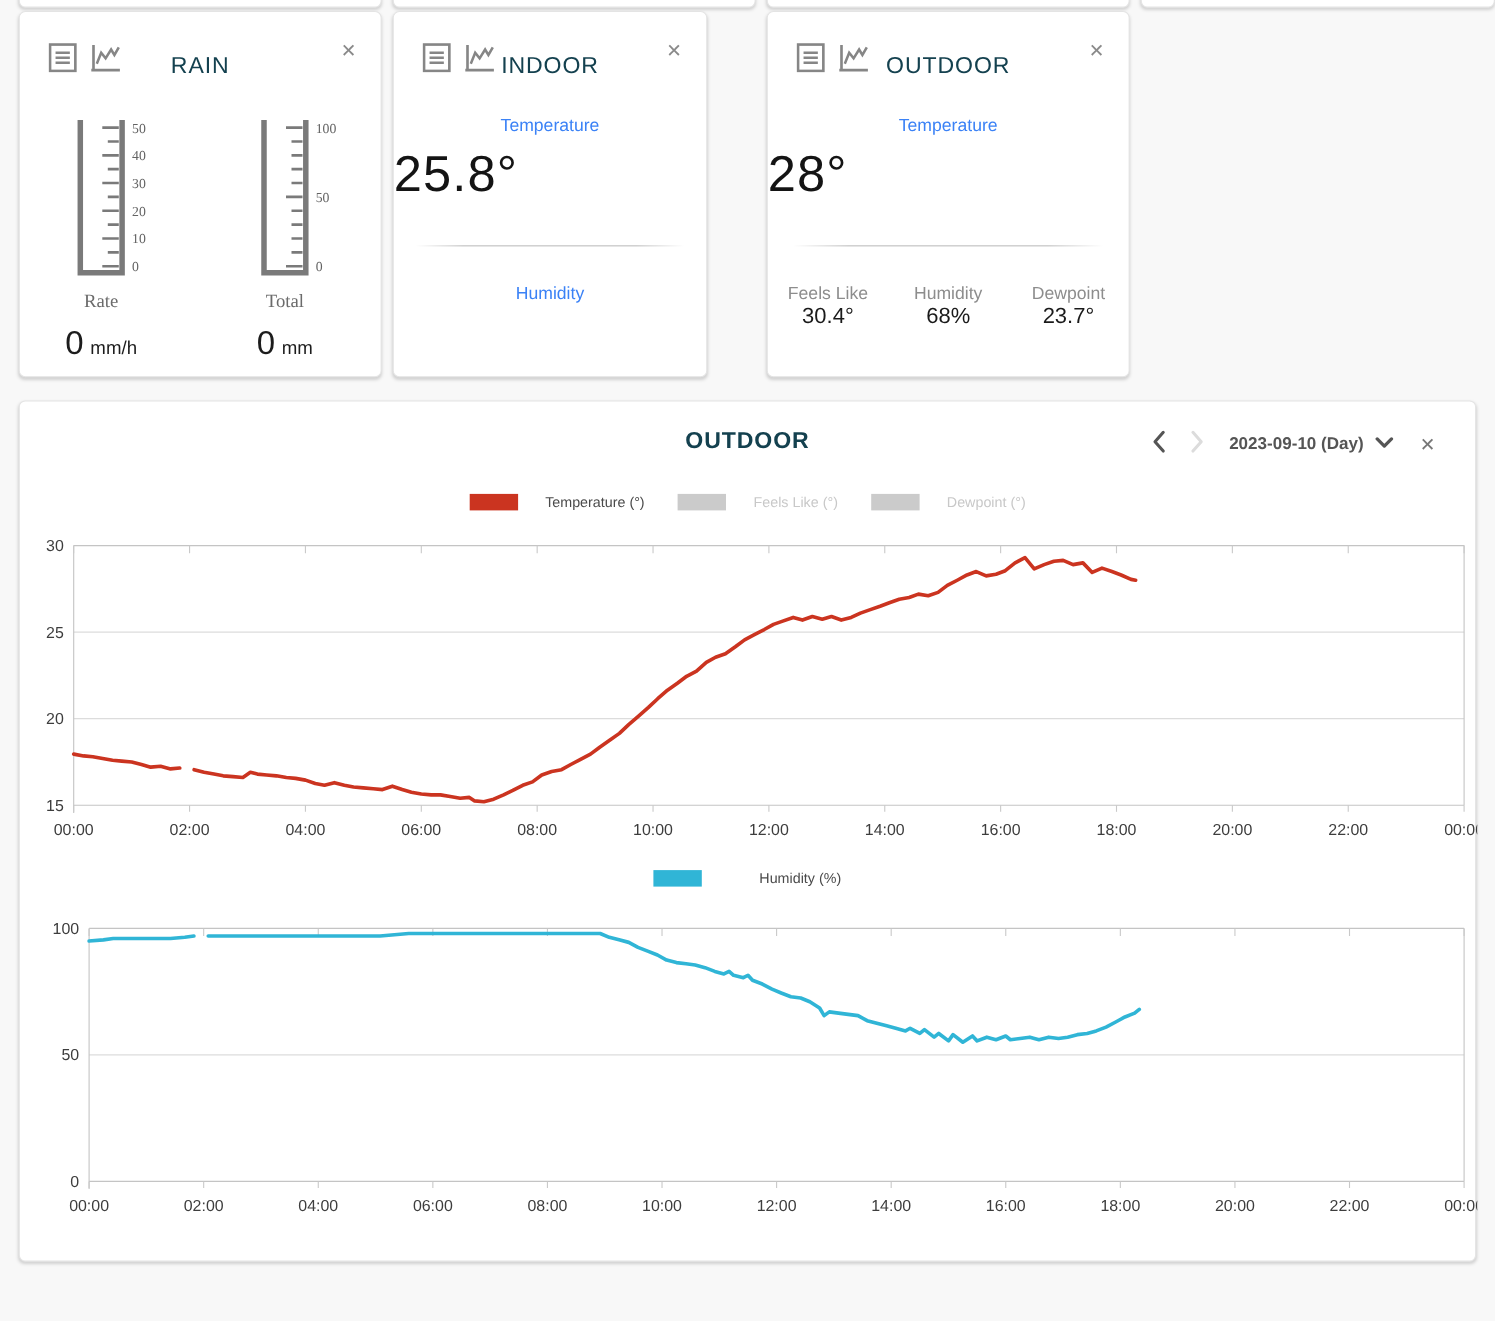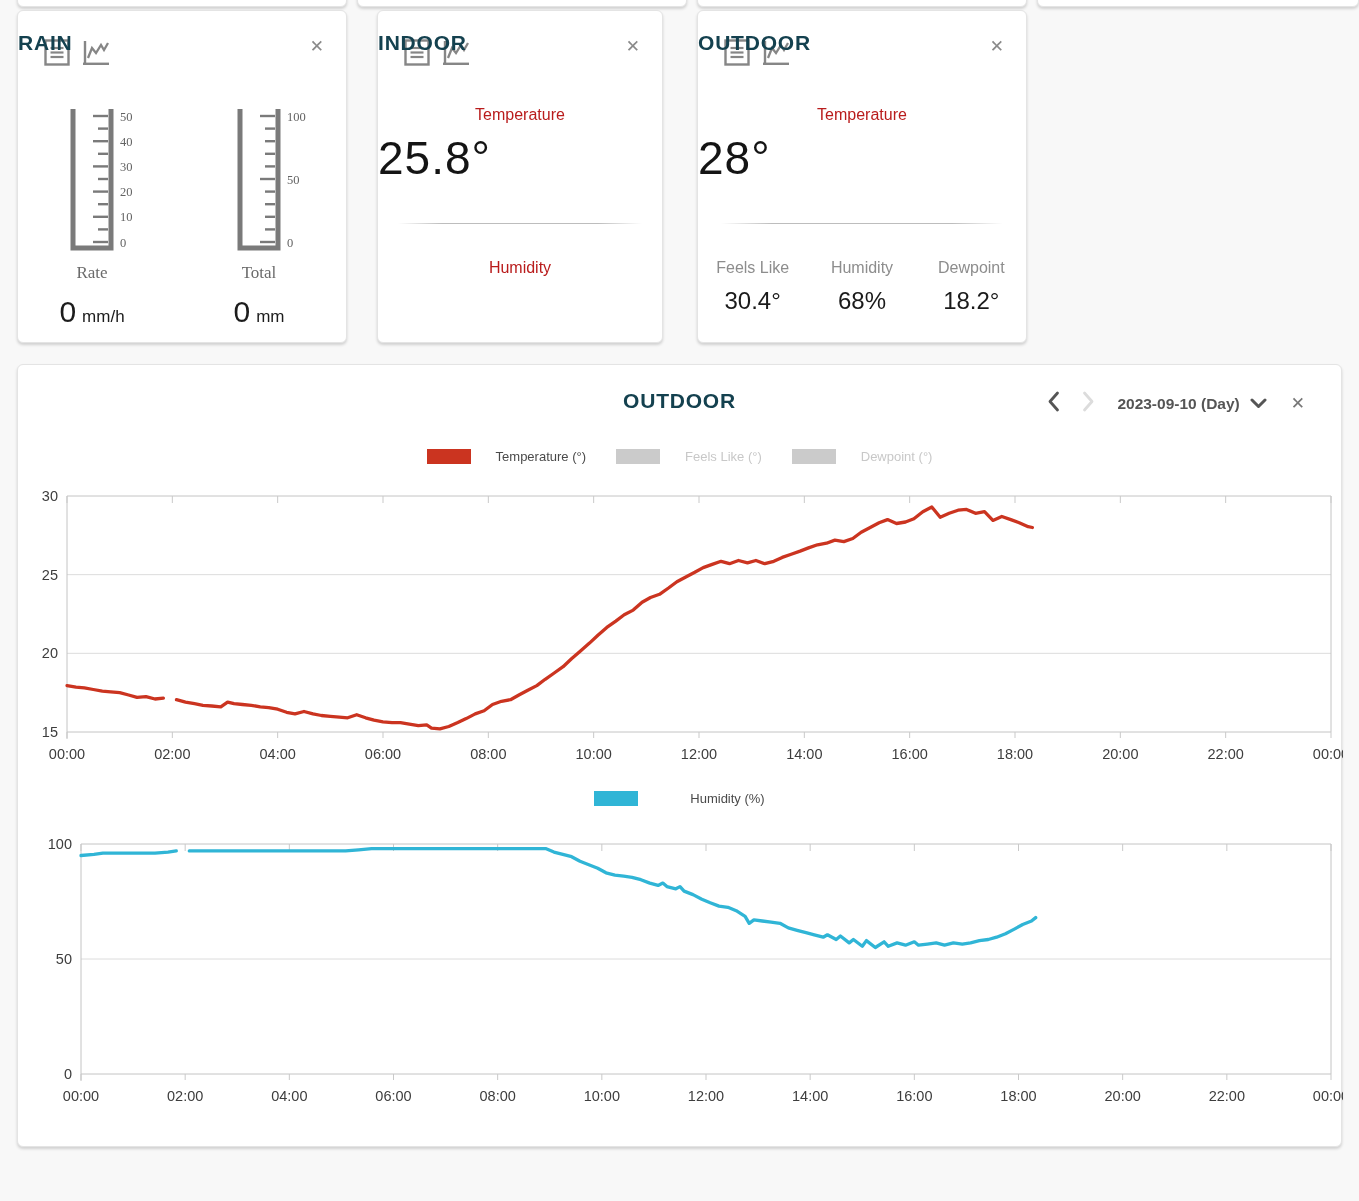--- a/index.html
+++ b/index.html
@@ -3,44 +3,44 @@
 <meta charset="utf-8">
 <style>
   html,body{margin:0;padding:0;}
   body{background:#f8f8f8;font-family:"Liberation Sans","DejaVu Sans",sans-serif;}
   .stage{position:relative;width:1359px;height:1201px;overflow:hidden;background:#f8f8f8;}
   .card{position:absolute;background:#fff;border:1px solid #e4e4e4;border-radius:6px;
         box-shadow:0 2px 3px rgba(0,0,0,0.16);box-sizing:border-box;}
   .partial-card{height:29px;top:-22px;}
   .sensor-card{top:10px;height:333px;}
   .card-header{position:relative;height:56px;}
-  .card-title{position:absolute;left:0;right:0;top:20px;
-              font-size:21px;font-weight:bold;letter-spacing:0.8px;color:#14414f;}
+  .card-title{position:absolute;left:0;right:0;top:37px;text-align:center;
+              font-size:21px;font-weight:normal;letter-spacing:0.8px;color:#14414f;}
   .hdr-icon{position:absolute;top:28px;cursor:pointer;}
   .hdr-icon.doc{left:26px;}
   .hdr-icon.chart{left:64px;}
   .close-x{position:absolute;right:22px;top:27px;font-size:17px;color:#8a8a8a;cursor:pointer;line-height:1;}
   
   .gauge-wrap{position:absolute;top:92px;width:112px;}
   .gauge-wrap.g0{left:36px;} .gauge-wrap.g1{left:203px;}
   .gauge-label{width:76px;text-align:center;margin-top:4px;
                font-family:"Liberation Serif","DejaVu Serif",serif;font-size:17px;color:#6b6b6b;}
   .gauge-value{width:76px;display:flex;justify-content:center;align-items:baseline;margin-top:12px;color:#1c1c1c;}
   .gauge-value .num{font-size:30px;}
   .gauge-value .unit{font-size:17px;margin-left:6px;}
   
-  .center-label{position:absolute;left:0;right:0;text-align:center;font-size:16px;color:#b91c1c;}
+  .center-label{position:absolute;left:0;right:0;text-align:center;font-size:16px;color:#3b82f6;}
   .big-value{position:absolute;left:0;right:0;text-align:left;font-size:46px;color:#141414;letter-spacing:1px;}
   .divider{position:absolute;top:212px;left:7%;width:86%;height:1px;
            background:linear-gradient(90deg,rgba(0,0,0,0),rgba(0,0,0,0.26) 18%,rgba(0,0,0,0.26) 82%,rgba(0,0,0,0));}
   .mid-value{position:absolute;left:0;right:0;text-align:center;font-size:24px;color:#1a1a1a;}
   .stats-row{position:absolute;left:0;right:0;top:248px;display:flex;}
   .stats-row .col{flex:1;text-align:center;}
   .stats-row .lbl{font-size:16px;color:#8d8d8d;}
-  .stats-row .val{font-size:24px;color:#1a1a1a;margin-top:10px;}
+  .stats-row .val{font-size:20px;color:#1a1a1a;}
   
   .chart-card{left:17px;top:364px;width:1325px;height:783px;}
   .panel-title{position:absolute;left:0;right:0;top:24px;text-align:center;
                font-size:21px;font-weight:bold;letter-spacing:0.8px;color:#14414f;}
   .date-nav{position:absolute;right:36px;top:26px;display:flex;align-items:center;}
   .date-nav .arrow{cursor:pointer;display:block;}
   .date-text{font-size:15.5px;font-weight:bold;color:#555;margin:0 10px 0 22px;cursor:pointer;}
   .caret{cursor:pointer;display:block;}
   .panel-close{margin-left:24px;font-size:17px;color:#777;cursor:pointer;line-height:1;}
   .legend{position:absolute;left:0;right:0;display:flex;justify-content:center;align-items:center;}
@@ -127,21 +127,21 @@
           <text x="66" y="17.5" text-anchor="start" font-size="12.5" fill="#636363" class="gtick">100</text>
         </svg>
       <div class="gauge-label">Total</div>
       <div class="gauge-value">
         <span class="num">0</span>
         <span class="unit">mm</span>
       </div>
     </div>
   </div>
 
-  <div class="card sensor-card" style="left:357px;width:286px;margin-left:20px;">
+  <div class="card sensor-card" style="left:357px;width:286px;">
     <div class="card-header">
       <span class="hdr-icon doc">
         <svg width="26" height="27" viewBox="0 0 26 27">
             <rect x="1.5" y="1.5" width="23" height="24" fill="none" stroke="#868686" stroke-width="2.4"></rect>
             <line x1="6.5" y1="9" x2="19.5" y2="9" stroke="#868686" stroke-width="2.2"></line>
             <line x1="6.5" y1="13.5" x2="19.5" y2="13.5" stroke="#868686" stroke-width="2.2"></line>
             <line x1="6.5" y1="18" x2="19.5" y2="18" stroke="#868686" stroke-width="2.2"></line>
           </svg>
       </span>
       <span class="hdr-icon chart">
@@ -187,21 +187,21 @@
       <div class="col">
         <div class="lbl">Feels Like</div>
         <div class="val">30.4°</div>
       </div>
       <div class="col">
         <div class="lbl">Humidity</div>
         <div class="val">68%</div>
       </div>
       <div class="col">
         <div class="lbl">Dewpoint</div>
-        <div class="val">18.2°</div>
+        <div class="val">23.7°</div>
       </div>
     </div>
   </div>
 
   <div class="card chart-card">
     <div class="panel-title">OUTDOOR</div>
 
     <div class="date-nav">
       <span class="arrow">
         <svg width="13" height="21" viewBox="0 0 13 21">

